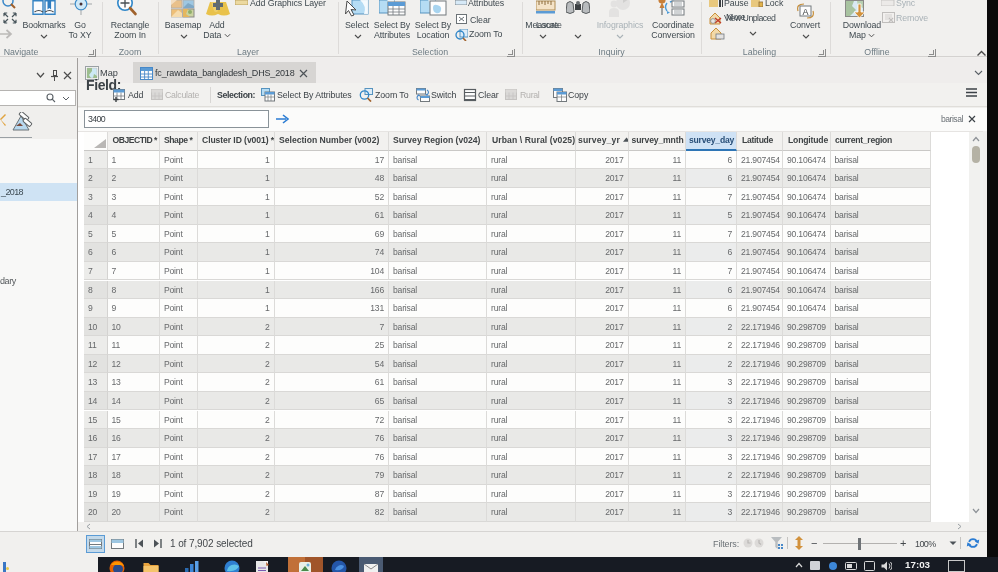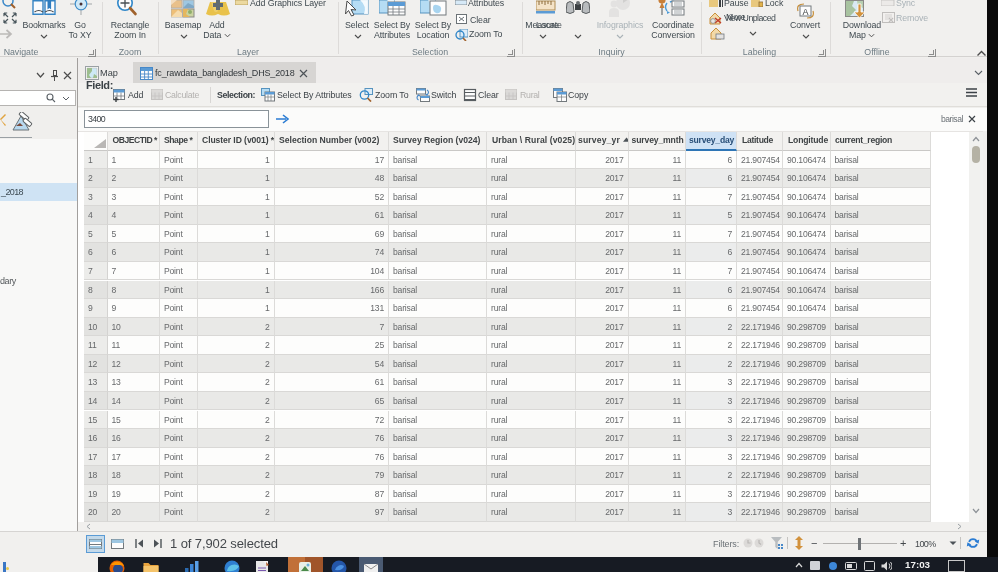--- a/index.html
+++ b/index.html
@@ -293,21 +293,21 @@
 <rect x="8" y="2" width="10" height="4" rx="1" transform="rotate(40 13 4)" fill="#fdfdfd" stroke="#5a5e60" stroke-width="1"></rect>
 <rect x="12" y="8" width="9" height="4" rx="1" transform="rotate(40 16 10)" fill="#fdfdfd" stroke="#5a5e60" stroke-width="1"></rect>
 <path d="M5 14 l4 -3 l3 3 z" fill="#7a4a3a"></path>
 </svg>
 <div class="ab" style="left:0px;top:137px;width:32px;height:1px;background:#9aa0a4"></div>
 <div class="ab" style="left:0px;top:139px;width:77px;height:412px;background:#f8f8f7"></div>
 <div class="ab" style="left:0px;top:183px;width:77px;height:18px;background:#cfe3f4"></div>
 <div class="ab" style="left:1px;top:183px;font-size:9px;letter-spacing:-0.6px;color:#3c4a52;line-height:18px">_2018</div>
 <div class="ab" style="left:0px;top:275px;font-size:9px;letter-spacing:-0.4px;color:#55595c;line-height:12px">dary</div>
 <div class="ab" style="left:78px;top:83px;width:909px;height:24px;background:#f2f1ef;border-bottom:1px solid #e0deda"></div>
-<div class="ab" style="left:86px;top:73px;font-size:11px;letter-spacing:-0.4px;font-weight:bold;color:#3c4247;line-height:24px">Field:</div>
+<div class="ab" style="left:86px;top:73px;font-size:14px;letter-spacing:-0.4px;font-weight:bold;color:#3c4247;line-height:24px">Field:</div>
 <svg class="ab" style="left:112px;top:88px" width="14" height="14" viewBox="0 0 14 14">
       <rect x="1.5" y="1.5" width="11" height="10" fill="#fdfdfd" stroke="#73797d" stroke-width="1"></rect>
       <rect x="1.5" y="1.5" width="11" height="3" fill="#5b9bd5"></rect>
       <path d="M1.5 8 h11 M5 4.5 v7 M9 4.5 v7" stroke="#73797d" stroke-width="0.8"></path>
       <path d="M4 9 v5 M1.5 11.5 h5" stroke="#3c4043" stroke-width="1.4"></path>
     </svg>
 <div class="ab" style="left:128px;top:83px;font-size:8.8px;letter-spacing:-0.08px;color:#3c4247;line-height:24px">Add</div>
 <svg class="ab" style="left:150px;top:88px" width="14" height="14" viewBox="0 0 14 14">
       <rect x="1.5" y="1.5" width="11" height="10" fill="#d9d8d6" stroke="#c5c3c1" stroke-width="1"></rect>
       <rect x="1.5" y="1.5" width="11" height="3" fill="#dcdad8"></rect>
@@ -634,21 +634,21 @@
 <div class="cell" style="left:575.5px;top:484.8px;width:53.0px;height:18.57px;background:#fdfdfc;padding-right:4px;text-align:right;border-bottom:1px solid #d9d8d6">2017</div>
 <div class="cell" style="left:628.5px;top:484.8px;width:57.5px;height:18.57px;background:#fdfdfc;padding-right:4px;text-align:right;border-bottom:1px solid #d9d8d6">11</div>
 <div class="cell" style="left:686px;top:484.8px;width:51.0px;height:18.57px;background:#fdfdfc;padding-right:4px;text-align:right;border-bottom:1px solid #d9d8d6">3</div>
 <div class="cell" style="left:737px;top:484.8px;width:46.0px;height:18.57px;background:#fdfdfc;padding-left:4px;border-bottom:1px solid #d9d8d6">22.171946</div>
 <div class="cell" style="left:783px;top:484.8px;width:47.5px;height:18.57px;background:#fdfdfc;padding-left:4px;border-bottom:1px solid #d9d8d6">90.298709</div>
 <div class="cell" style="left:830.5px;top:484.8px;width:100.0px;height:18.57px;background:#fdfdfc;padding-left:4px;border-bottom:1px solid #d9d8d6">barisal</div>
 <div class="cell rn" style="left:84px;top:503.3px;width:23.5px;height:18.57px;background:#e2e2e0;border-right:1px solid #d4d3d1;padding-left:4px;border-bottom:1px solid #d9d8d6">20</div>
 <div class="cell" style="left:107.5px;top:503.3px;width:52.5px;height:18.57px;background:#e9e9e7;padding-left:4px;border-bottom:1px solid #d9d8d6">20</div>
 <div class="cell" style="left:160px;top:503.3px;width:37.5px;height:18.57px;background:#e9e9e7;padding-left:4px;border-bottom:1px solid #d9d8d6">Point</div>
 <div class="cell" style="left:197.5px;top:503.3px;width:77.0px;height:18.57px;background:#e9e9e7;padding-right:4px;text-align:right;border-bottom:1px solid #d9d8d6">2</div>
-<div class="cell" style="left:274.5px;top:503.3px;width:114.5px;height:18.57px;background:#e9e9e7;padding-right:4px;text-align:right;border-bottom:1px solid #d9d8d6">97</div>
+<div class="cell" style="left:274.5px;top:503.3px;width:114.5px;height:18.57px;background:#e9e9e7;padding-right:4px;text-align:right;border-bottom:1px solid #d9d8d6">82</div>
 <div class="cell" style="left:389px;top:503.3px;width:98.0px;height:18.57px;background:#e9e9e7;padding-left:4px;border-bottom:1px solid #d9d8d6">barisal</div>
 <div class="cell" style="left:487px;top:503.3px;width:88.5px;height:18.57px;background:#e9e9e7;padding-left:4px;border-bottom:1px solid #d9d8d6">rural</div>
 <div class="cell" style="left:575.5px;top:503.3px;width:53.0px;height:18.57px;background:#e9e9e7;padding-right:4px;text-align:right;border-bottom:1px solid #d9d8d6">2017</div>
 <div class="cell" style="left:628.5px;top:503.3px;width:57.5px;height:18.57px;background:#e9e9e7;padding-right:4px;text-align:right;border-bottom:1px solid #d9d8d6">11</div>
 <div class="cell" style="left:686px;top:503.3px;width:51.0px;height:18.57px;background:#ebecec;padding-right:4px;text-align:right;border-bottom:1px solid #d9d8d6">3</div>
 <div class="cell" style="left:737px;top:503.3px;width:46.0px;height:18.57px;background:#e9e9e7;padding-left:4px;border-bottom:1px solid #d9d8d6">22.171946</div>
 <div class="cell" style="left:783px;top:503.3px;width:47.5px;height:18.57px;background:#e9e9e7;padding-left:4px;border-bottom:1px solid #d9d8d6">90.298709</div>
 <div class="cell" style="left:830.5px;top:503.3px;width:100.0px;height:18.57px;background:#e9e9e7;padding-left:4px;border-bottom:1px solid #d9d8d6">barisal</div>
 <div class="ab" style="left:969px;top:132px;width:14px;height:390px;background:#f1f1ef"></div>
 <svg class="ab" style="left:972px;top:136px" width="8" height="6" viewBox="0 0 8 6">
@@ -678,21 +678,21 @@
 <rect x="0.5" y="0.5" width="12" height="3.5" fill="#9ec7e2"></rect>
 </svg>
 <svg class="ab" style="left:135px;top:539px" width="9" height="9" viewBox="0 0 9 9">
 <line x1="1" y1="0" x2="1" y2="9" stroke="#4d5358" stroke-width="1.4"></line>
       <path d="M8 0.5 L3 4.5 L8 8.5 z" fill="#4d5358"></path>
 </svg>
 <svg class="ab" style="left:153px;top:539px" width="9" height="9" viewBox="0 0 9 9">
 <path d="M1 0.5 L6 4.5 L1 8.5 z" fill="#4d5358"></path>
       <line x1="8" y1="0" x2="8" y2="9" stroke="#4d5358" stroke-width="1.4"></line>
 </svg>
-<div class="ab" style="left:170px;top:531px;font-size:13px;letter-spacing:-0.1px;color:#44484c;line-height:26px">1 of 7,902 selected</div>
+<div class="ab" style="left:170px;top:531px;font-size:10px;letter-spacing:-0.1px;color:#44484c;line-height:26px">1 of 7,902 selected</div>
 <div class="ab" style="left:713px;top:531px;font-size:9px;letter-spacing:-0.11px;color:#6b7176;line-height:26px">Filters:</div>
 <svg class="ab" style="left:743px;top:538px" width="21" height="10" viewBox="0 0 21 10">
 <circle cx="5" cy="5" r="4.5" fill="#dcdad8"></circle>
       <path d="M5 2 v3 h2.5" stroke="#b9b7b5" stroke-width="1.2" fill="none"></path>
 <circle cx="16" cy="5" r="4.5" fill="#dcdad8"></circle>
       <path d="M16 2 v3 l2 1.5" stroke="#b9b7b5" stroke-width="1.2" fill="none"></path>
 </svg>
 <svg class="ab" style="left:770px;top:536px" width="15" height="14" viewBox="0 0 15 14">
 <path d="M1 1 h11 l-4.3 5 v7 l-2.4 -2 v-5 z" fill="#b9bdc0"></path>
 <rect x="8" y="8" width="2" height="2" fill="#4788c8"></rect>

